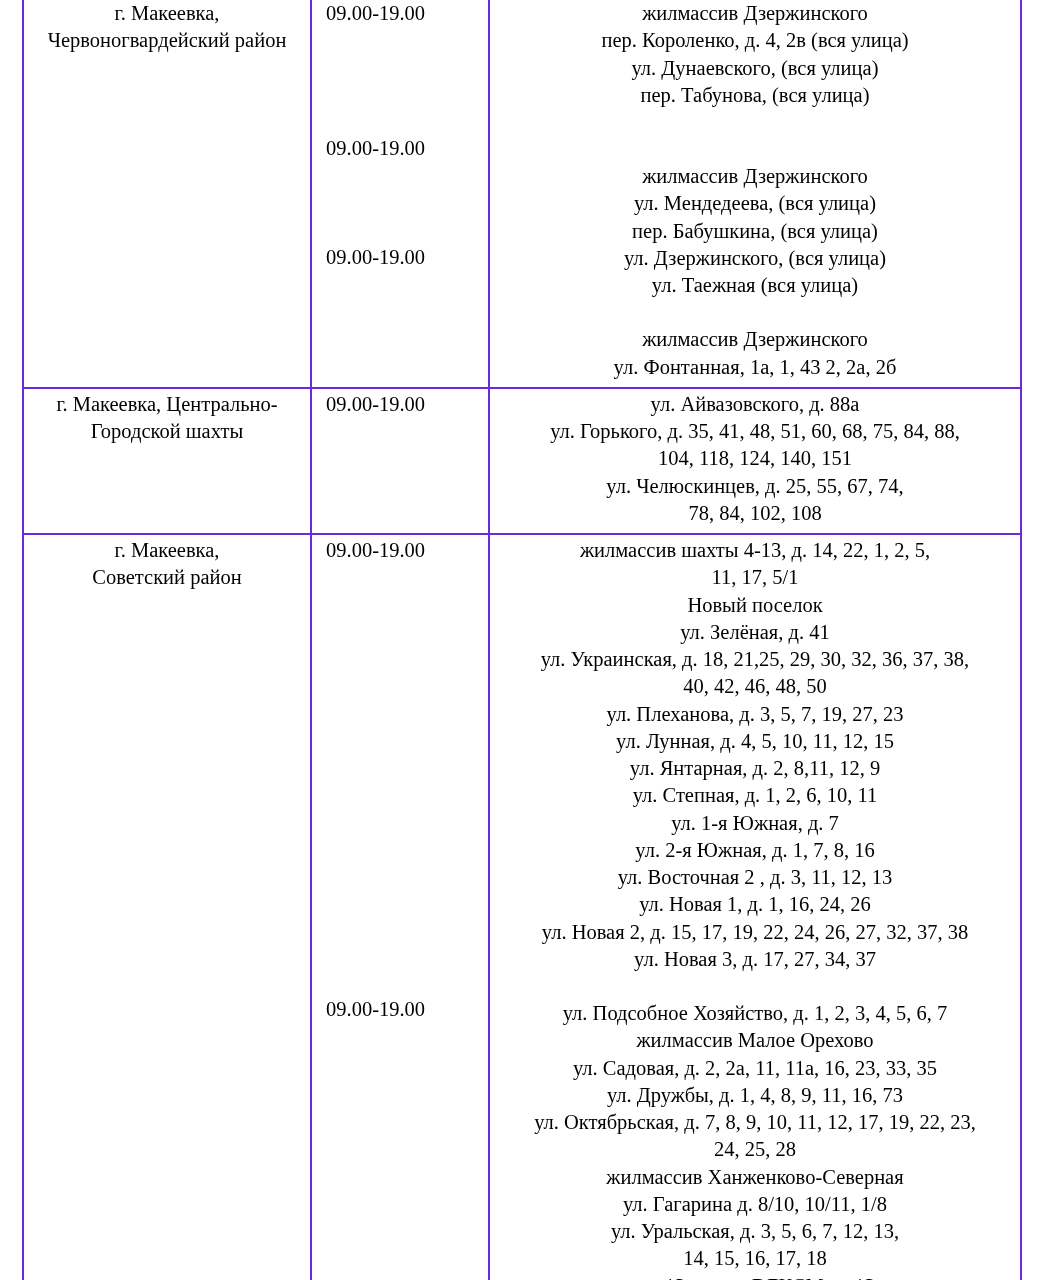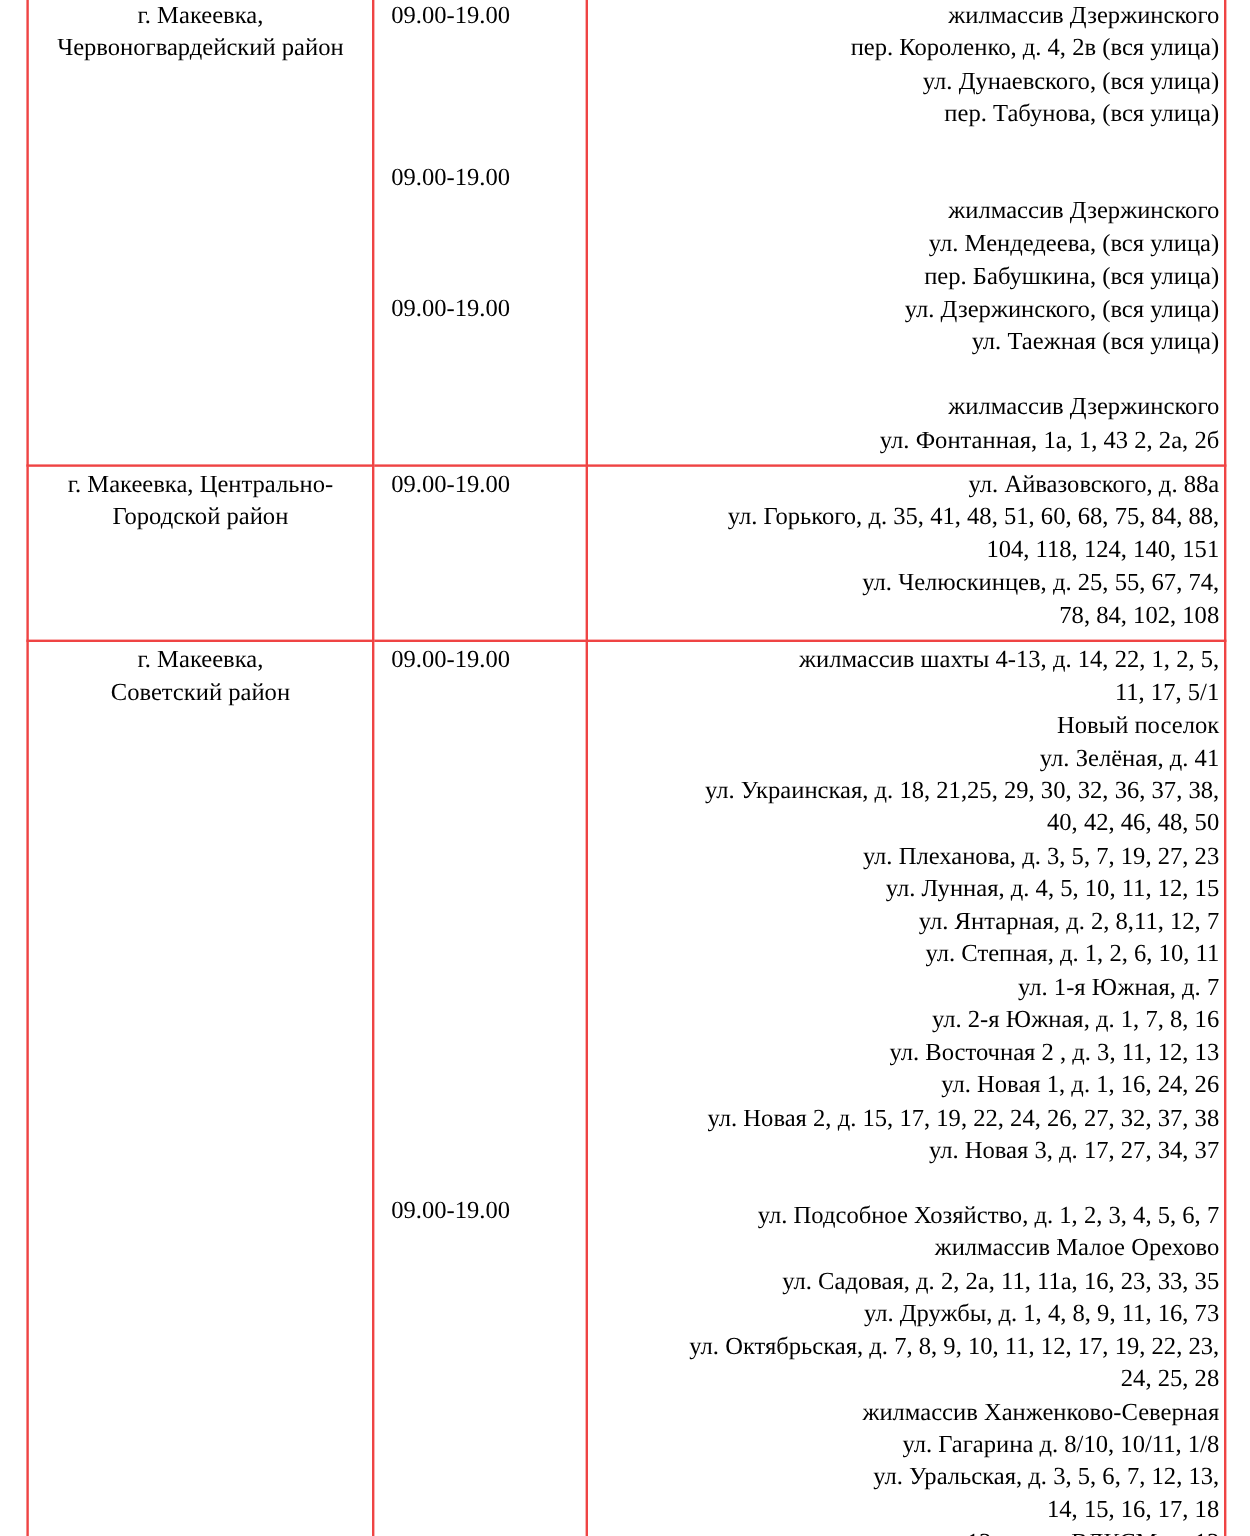--- a/index.html
+++ b/index.html
@@ -21,42 +21,42 @@
     box-sizing: border-box;
     padding: 0 22px 0 22px;
   }
   table.outage-table {
     border-collapse: collapse;
     width: 998px;
     table-layout: fixed;
     margin-top: -2px;
   }
   table.outage-table td {
-    border: 2px solid #ef4444;
+    border: 2px solid #6d28d9;
     vertical-align: top;
     font-size: 20.5px;
     line-height: 1.33;
     padding: 2px 4px 6px 4px;
   }
   col.c-area { width: 288px; }
   col.c-time { width: 178px; }
   col.c-addr { width: 532px; }
 
   .cell-center {
     text-align: center;
   }
   .cell-area {
     text-align: center;
   }
   .cell-time {
     text-align: left;
     padding-left: 14px !important;
   }
   .addr-line {
-    text-align: right;
+    text-align: center;
     white-space: pre-wrap;
   }
   .spacer-line {
     height: 27px;
   }
   .time-blank {
     display: block;
     height: 27px;
   }
   .cut-top {
@@ -114,21 +114,21 @@
           <div class="addr-line">ул. Таежная (вся улица)</div>
           <div class="spacer-line"></div>
           <div class="addr-line">жилмассив Дзержинского</div>
           <div class="addr-line">ул. Фонтанная, 1а, 1, 43 2, 2а, 2б</div>
         </td>
       </tr>
 
       <tr>
         <td class="cell-area">
           <div>г. Макеевка, Центрально-</div>
-          <div>Городской район</div>
+          <div>Городской шахты</div>
         </td>
         <td class="cell-time">
           <div>09.00-19.00</div>
         </td>
         <td class="cell-center">
           <div class="addr-line">ул. Айвазовского, д. 88а</div>
           <div class="addr-line">ул. Горького, д. 35, 41, 48, 51, 60, 68, 75, 84, 88,</div>
           <div class="addr-line">104, 118, 124, 140, 151</div>
           <div class="addr-line">ул. Челюскинцев, д. 25, 55, 67, 74,</div>
           <div class="addr-line">78, 84, 102, 108</div>
@@ -162,21 +162,21 @@
         </td>
         <td class="cell-center cut-bottom">
           <div class="addr-line">жилмассив шахты 4-13, д. 14, 22, 1, 2, 5,</div>
           <div class="addr-line">11, 17, 5/1</div>
           <div class="addr-line">Новый поселок</div>
           <div class="addr-line">ул. Зелёная, д. 41</div>
           <div class="addr-line">ул. Украинская, д. 18, 21,25, 29, 30, 32, 36, 37, 38,</div>
           <div class="addr-line">40, 42, 46, 48, 50</div>
           <div class="addr-line">ул. Плеханова, д. 3, 5, 7, 19, 27, 23</div>
           <div class="addr-line">ул. Лунная, д. 4, 5, 10, 11, 12, 15</div>
-          <div class="addr-line">ул. Янтарная, д. 2, 8,11, 12, 7</div>
+          <div class="addr-line">ул. Янтарная, д. 2, 8,11, 12, 9</div>
           <div class="addr-line">ул. Степная, д. 1, 2, 6, 10, 11</div>
           <div class="addr-line">ул. 1-я Южная, д. 7</div>
           <div class="addr-line">ул. 2-я Южная, д. 1, 7, 8, 16</div>
           <div class="addr-line">ул. Восточная 2 , д. 3, 11, 12, 13</div>
           <div class="addr-line">ул. Новая 1, д. 1, 16, 24, 26</div>
           <div class="addr-line">ул. Новая 2, д. 15, 17, 19, 22, 24, 26, 27, 32, 37, 38</div>
           <div class="addr-line">ул. Новая 3, д. 17, 27, 34, 37</div>
           <div class="spacer-line"></div>
           <div class="addr-line">ул. Подсобное Хозяйство, д. 1, 2, 3, 4, 5, 6, 7</div>
           <div class="addr-line">жилмассив Малое Орехово</div>

